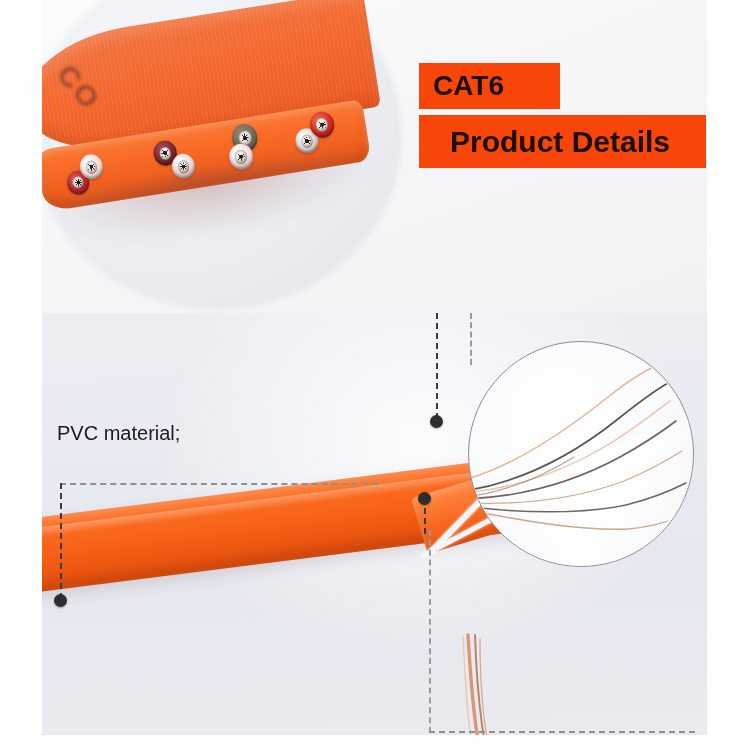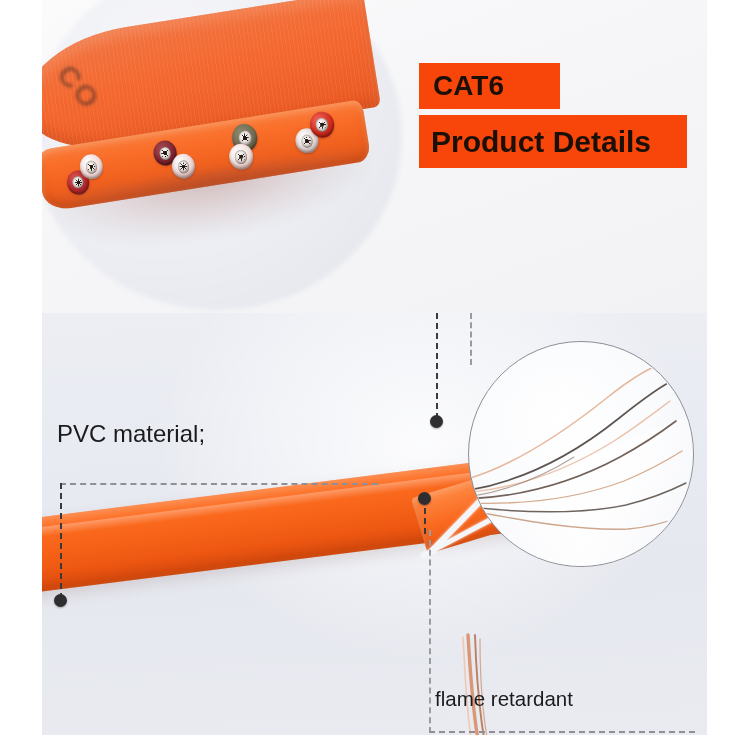--- a/index.html
+++ b/index.html
@@ -94,21 +94,21 @@
 
   
   .badge {
     position: absolute;
     color: #1a1008;
     font-weight: bold;
     font-family: "Liberation Sans", sans-serif;
     display: flex; align-items: center; text-align: center;
   }
   #badge-cat6 { left: 377px; top: 63px; width: 127px; height: 46px; font-size: 28px; padding-left: 14px; }
-  #badge-details { left: 377px; top: 115px; width: 256px; height: 53px; font-size: 30px; padding-left: 12px; }
+  #badge-details { left: 377px; top: 115px; width: 256px; height: 53px; font-size: 30px; padding-left: 31px; }
 
   
   #bottom-panel {
     position: absolute; left: 42px; top: 313px; width: 665px; height: 422px;
     background: linear-gradient(178deg,#eceef4 0%,#e9ebf2 30%,#e6e8ef 62%,#e9ebf1 100%);
     overflow: hidden;
   }
   #bp-glow {
     position: absolute; left: 120px; top: -80px; width: 520px; height: 420px;
     border-radius: 50%;
@@ -166,21 +166,21 @@
   .hdash {
     position: absolute; height: 0; border-top: 2px dashed #8f9096;
   }
   .vdash-light { position: absolute; width: 0; border-left: 2px dashed #9a9ba1; }
 
   
   .callout {
     position: absolute;
     color: #1b1b1d;
     font-family: "Liberation Sans", sans-serif;
-    font-size: 24px;
+    font-size: 20px;
     line-height: 27px;
     white-space: nowrap;
   }
   #pvc-text { left: 57px; top: 420px; }
   #pe-text  { left: 435px; top: 686px; font-size: 20.5px; line-height: 26px; }
 
   
   #pvc-h { left: 60px; top: 483px; width: 318px; }
   #pvc-v { left: 60px; top: 483px; height: 116px; }
   
@@ -304,21 +304,20 @@
   </div>
 
   <div class="callout" id="pvc-text">
     <div>PVC material;</div>
   </div>
   <div class="hdash" id="pvc-h"></div>
   <div class="vdash" id="pvc-v"></div>
   <div class="dot" style="left: 54px; top: 594px; background: rgb(46, 46, 48);"></div>
 
   <div class="callout" id="pe-text">
-    <div>flame retardant</div>
   </div>
   <div class="vdash-light" id="pe-v"></div>
   <div class="hdash" id="pe-h"></div>
 
   <div class="vdash" style="left:436px; top:313px; height:106px;"></div>
   <div class="dot" style="left: 430px; top: 415px; background: rgb(46, 46, 48);"></div>
 
   <div class="vdash" style="left:424px; top:498px; height:36px;"></div>
   <div class="dot" style="left: 418px; top: 492px; background: rgb(46, 46, 48);"></div>
 

